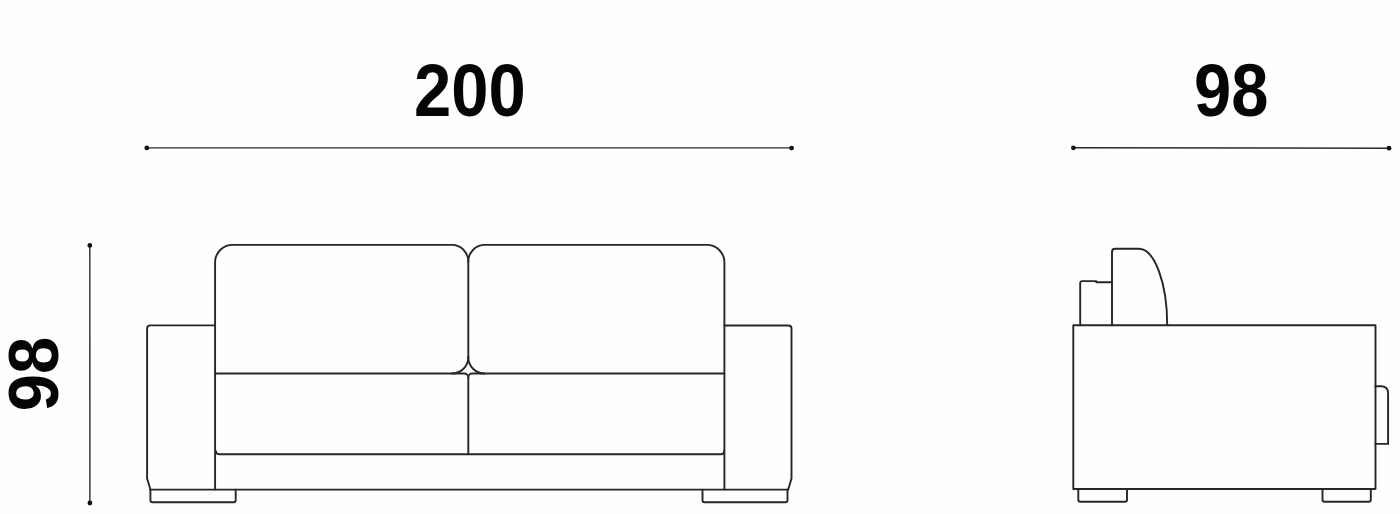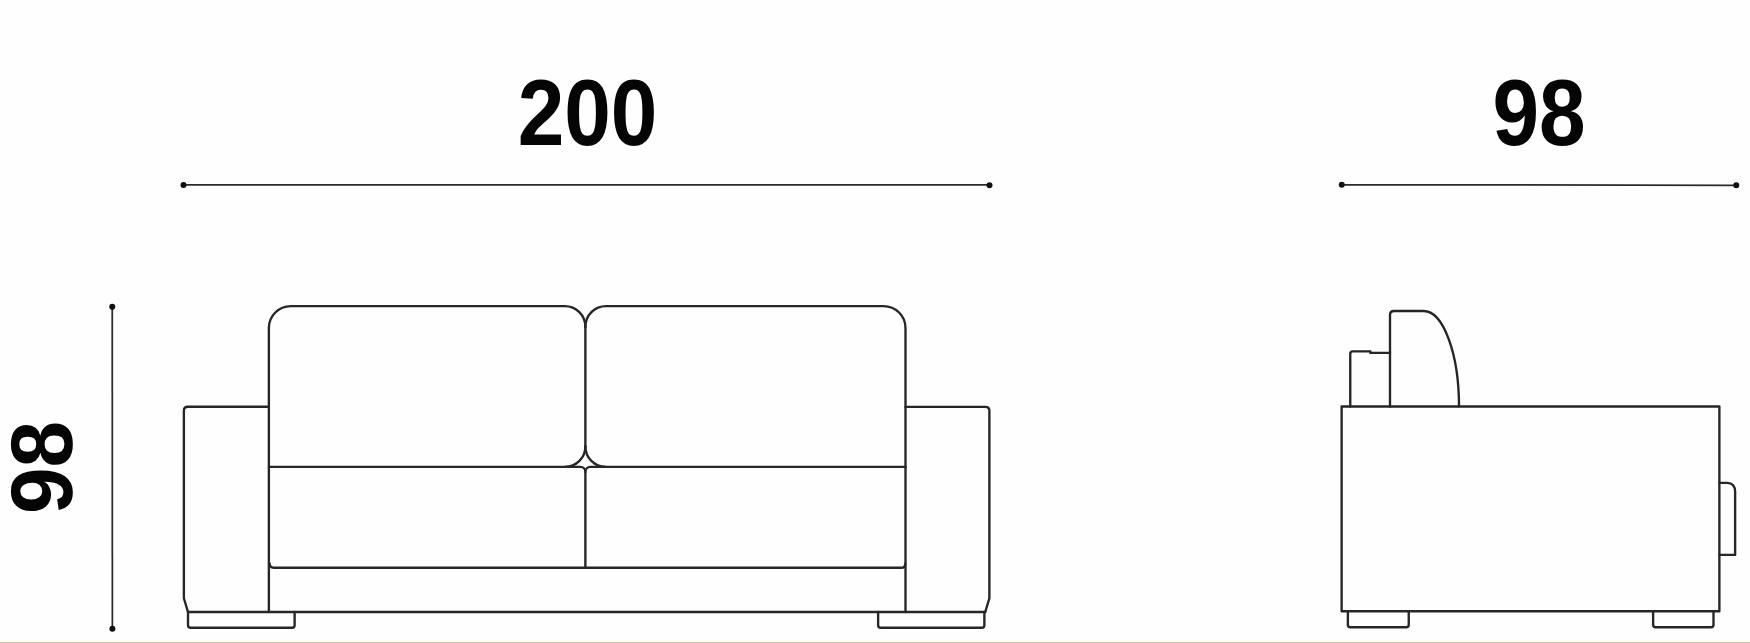--- a/index.html
+++ b/index.html
@@ -1,16 +1,16 @@
 <!DOCTYPE html>
 <html><head>
 <meta charset="utf-8">
 <style>
   html,body{margin:0;padding:0;background:#ffffff;}
-  .wrap{width:1400px;height:514px;position:relative;background:#a16207;overflow:hidden;}
+  .wrap{width:1400px;height:514px;position:relative;background:#d946ef;overflow:hidden;}
   svg{display:block;filter:blur(0.5px);}
   text{font-family:"Liberation Sans",sans-serif;font-weight:bold;fill:#050505;}
 </style>
 </head>
 <body>
 <div class="wrap">
 <svg width="1400" height="514" viewBox="0 0 1400 514" xmlns="http://www.w3.org/2000/svg">
 
   <rect x="0" y="0" width="1400" height="514" fill="#fefefe"></rect>
 

